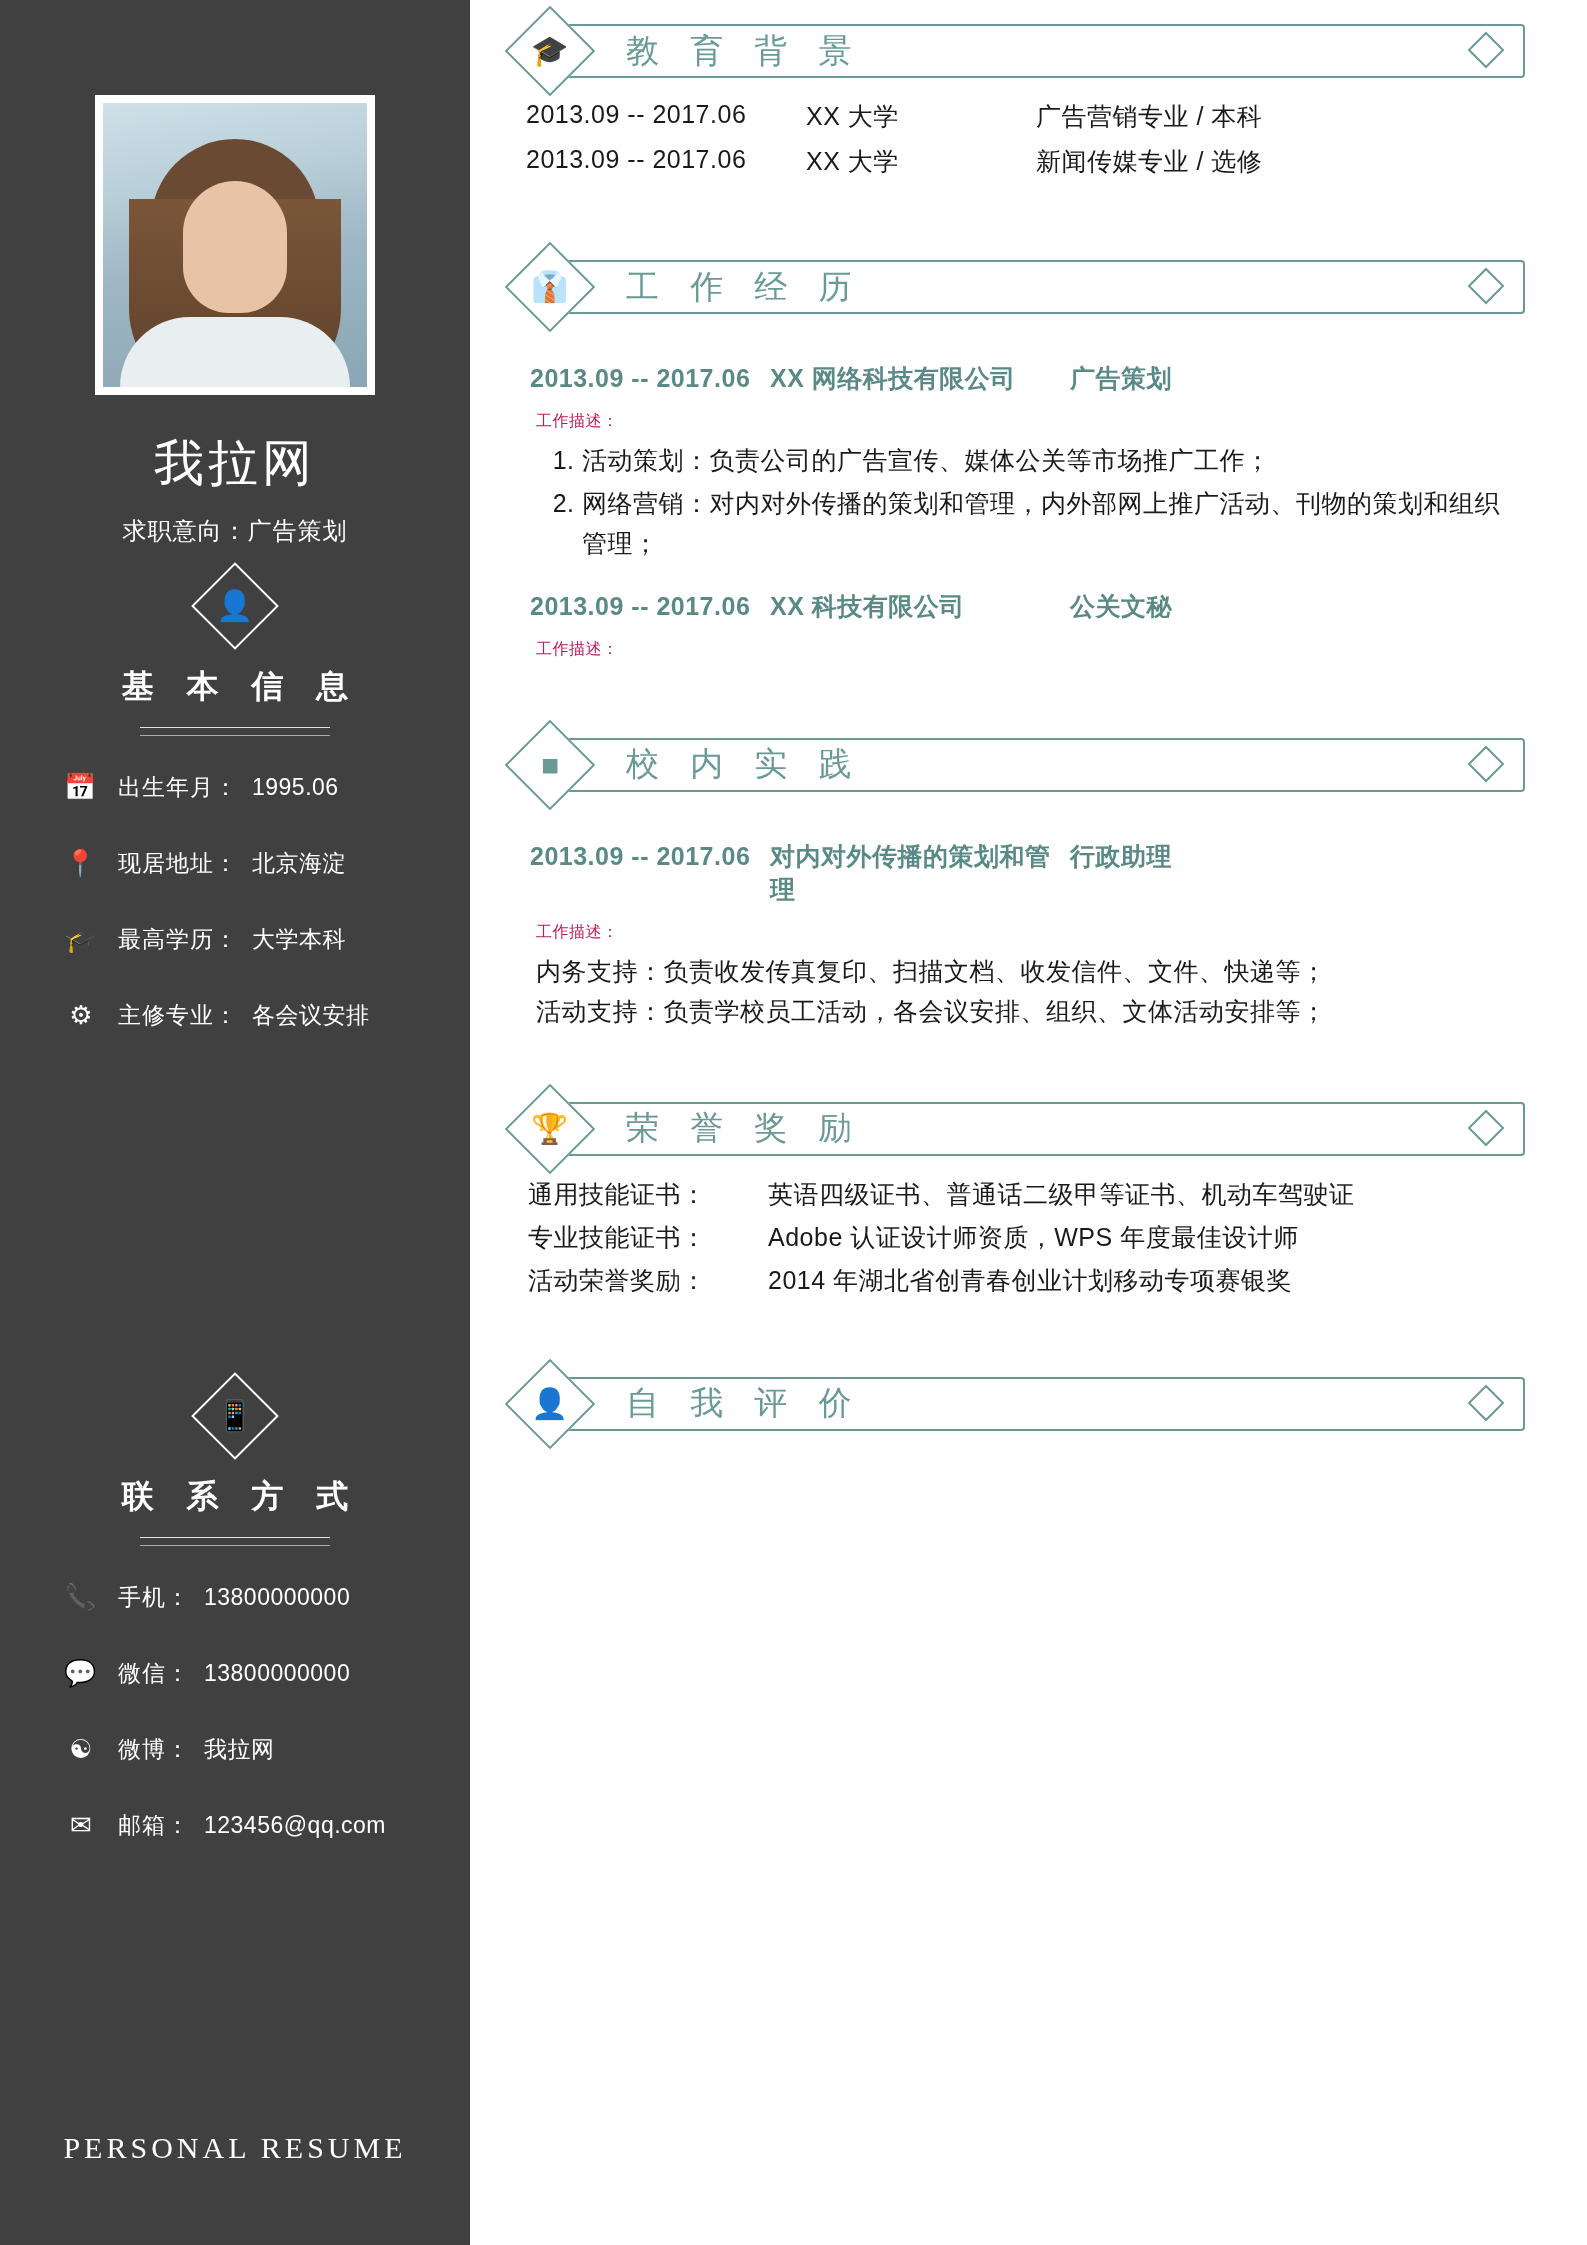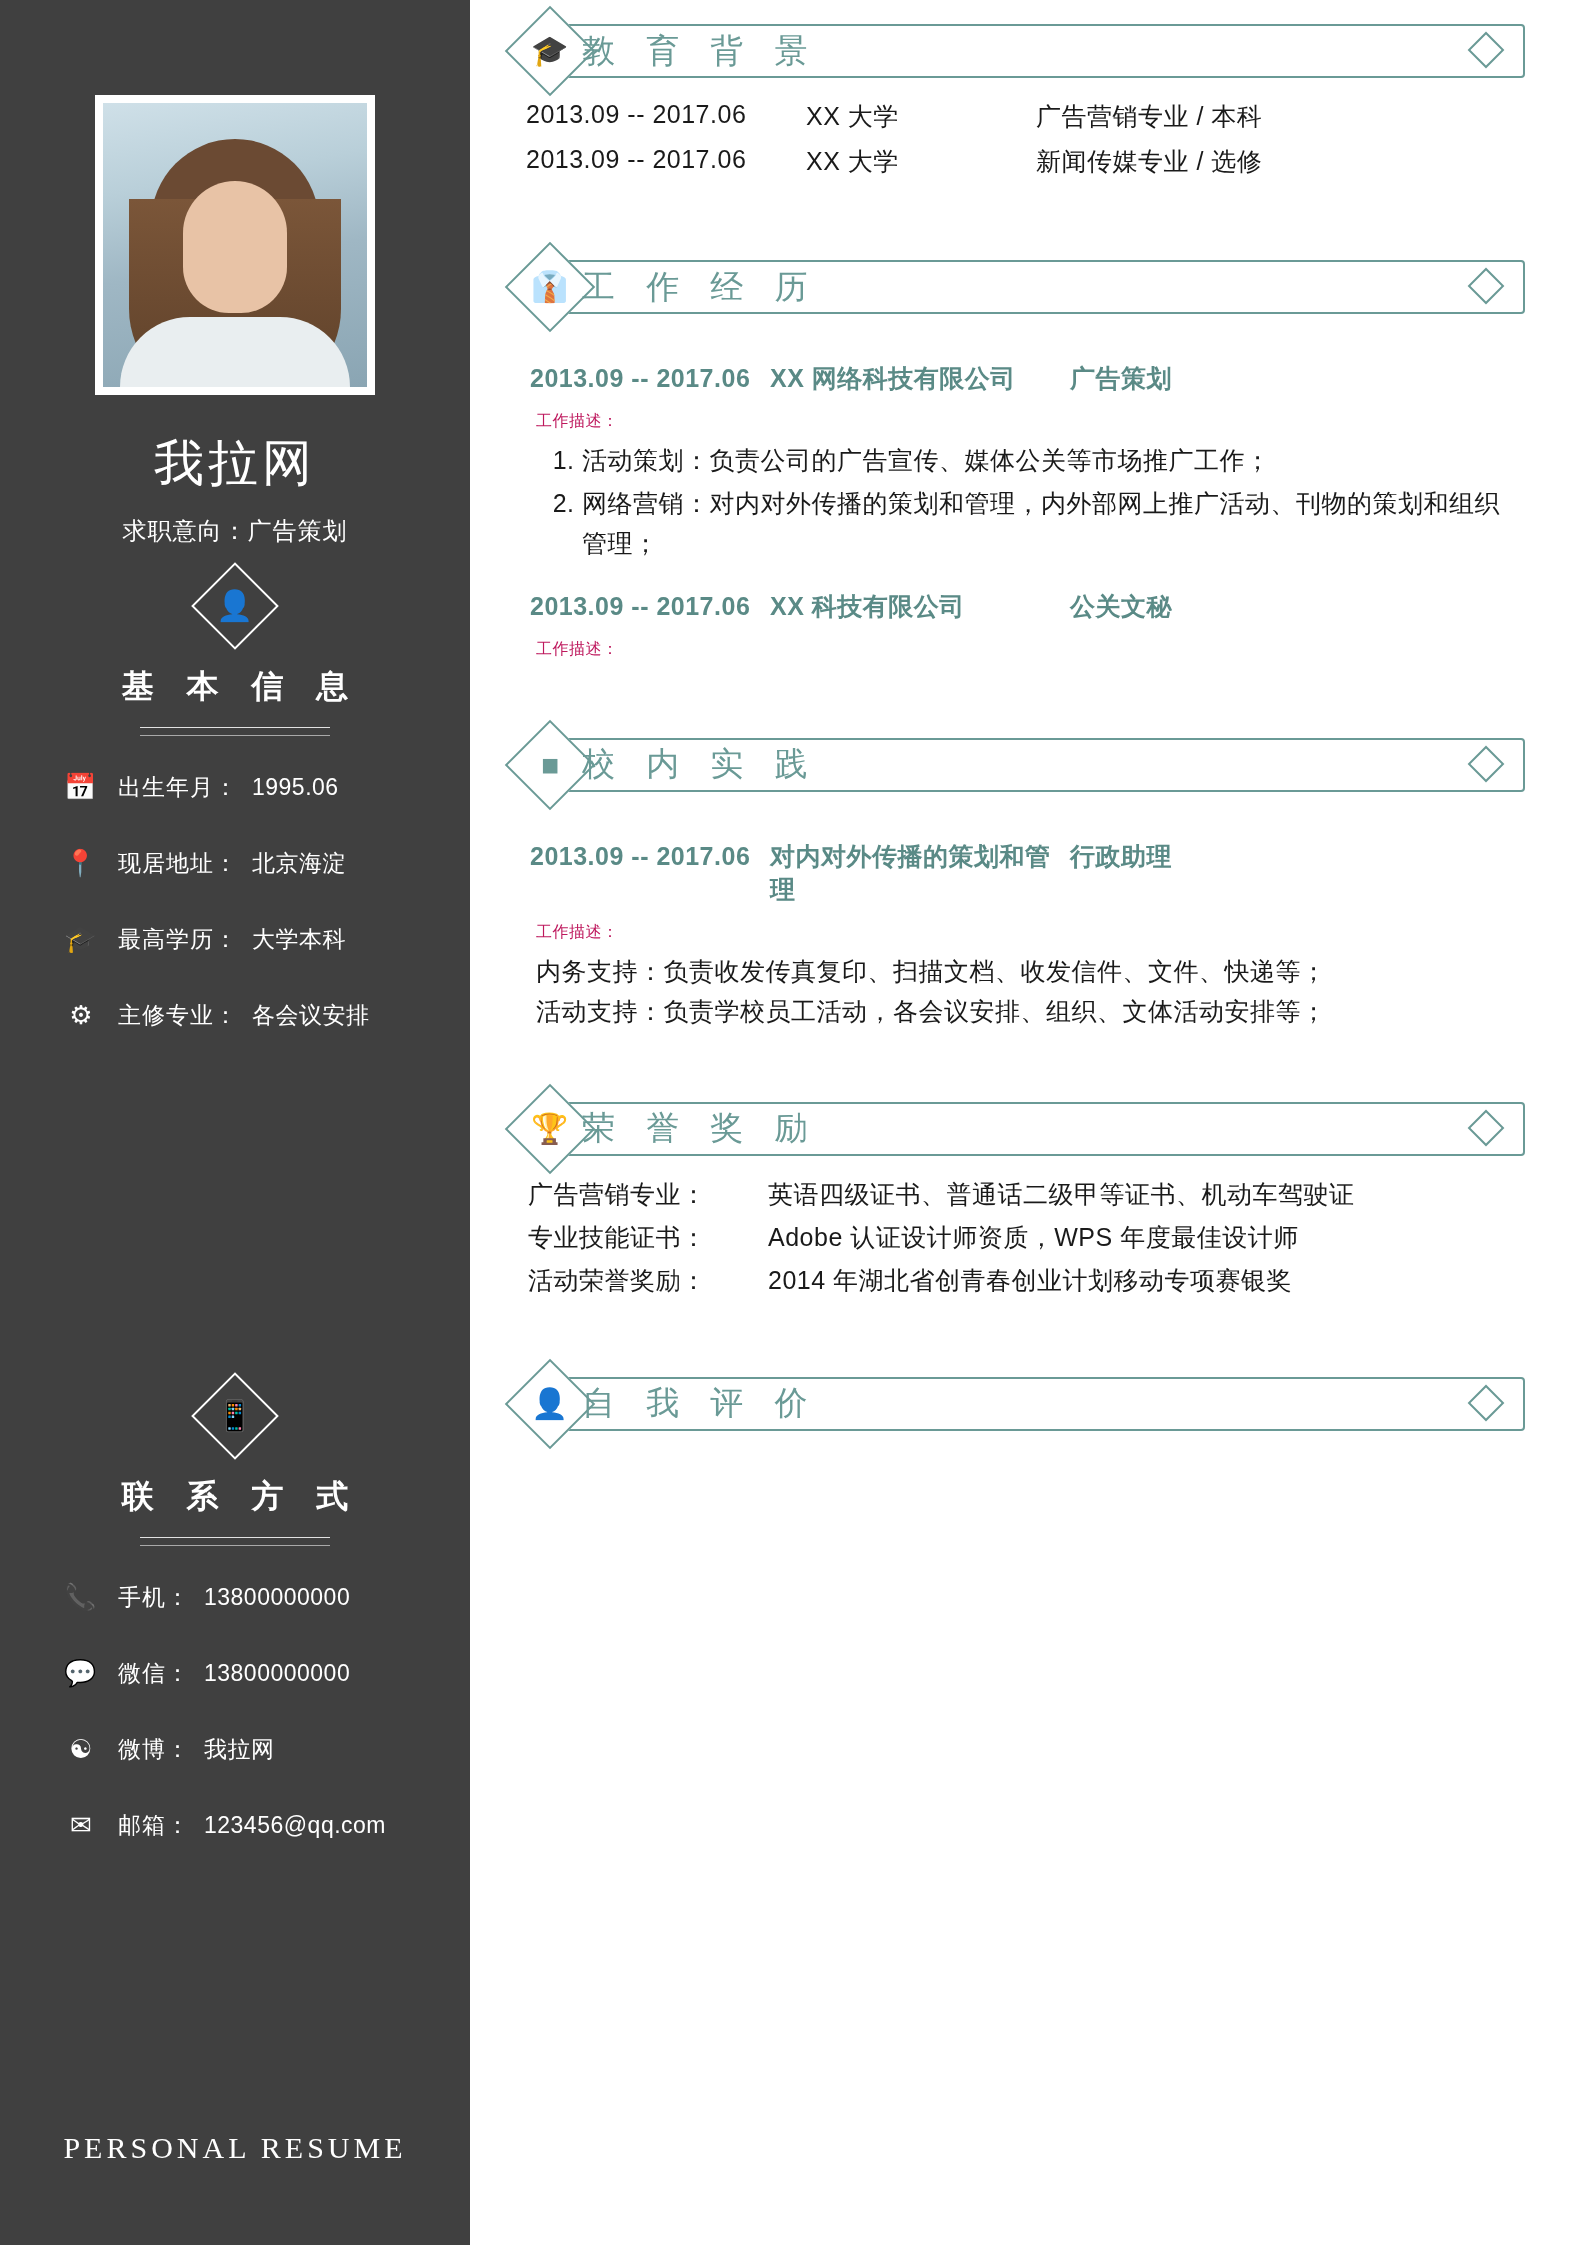--- a/index.html
+++ b/index.html
@@ -155,20 +155,21 @@
     z-index: 3;
     display: flex; align-items: center; justify-content: center;
     flex: none;
   }
   .sec-badge .g {
     transform: rotate(-45deg);
     font-size: 30px; color: #6a9a96; line-height: 1;
   }
   .sec-title {
     position: relative; z-index: 4;
+    margin-left: 44px;
     font-size: 33px;
     letter-spacing: 11px;
     color: #6a9a96;
     font-weight: 400;
   }
   .sec-end {
     position: absolute; right: 26px; top: 19px;
     width: 26px; height: 26px;
     border: 2px solid #6a9a96;
     transform: rotate(45deg);
@@ -371,21 +372,21 @@
     <div class="sec-header">
       <div class="sec-bar"></div>
       <div class="sec-badge">
           <span class="g">🏆</span>
         </div>
       <div class="sec-title">荣 誉 奖 励</div>
       <div class="sec-end"></div>
     </div>
     <div class="block">
       <div class="honor-row">
-        <span class="honor-label">广告营销专业：</span>
+        <span class="honor-label">通用技能证书：</span>
         <span class="honor-value">英语四级证书、普通话二级甲等证书、机动车驾驶证</span>
       </div>
       <div class="honor-row">
         <span class="honor-label">专业技能证书：</span>
         <span class="honor-value">Adobe 认证设计师资质，WPS 年度最佳设计师</span>
       </div>
       <div class="honor-row">
         <span class="honor-label">活动荣誉奖励：</span>
         <span class="honor-value">2014 年湖北省创青春创业计划移动专项赛银奖</span>
       </div>

